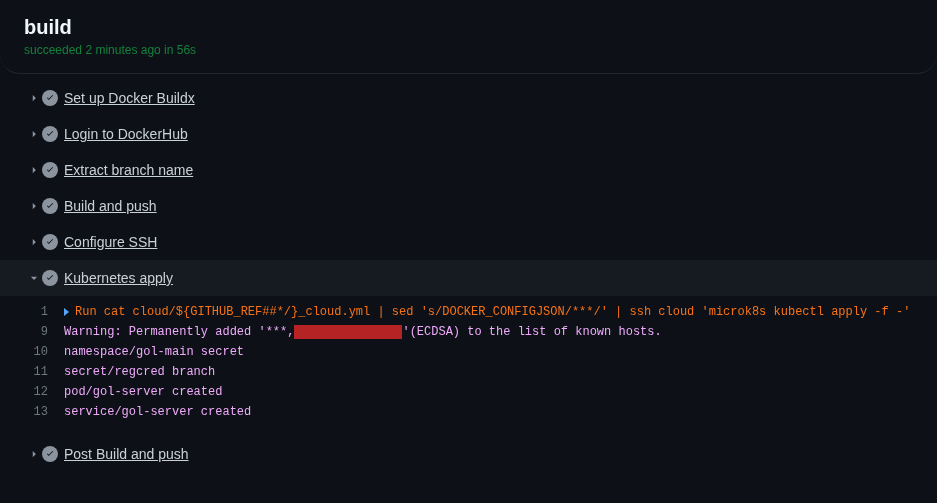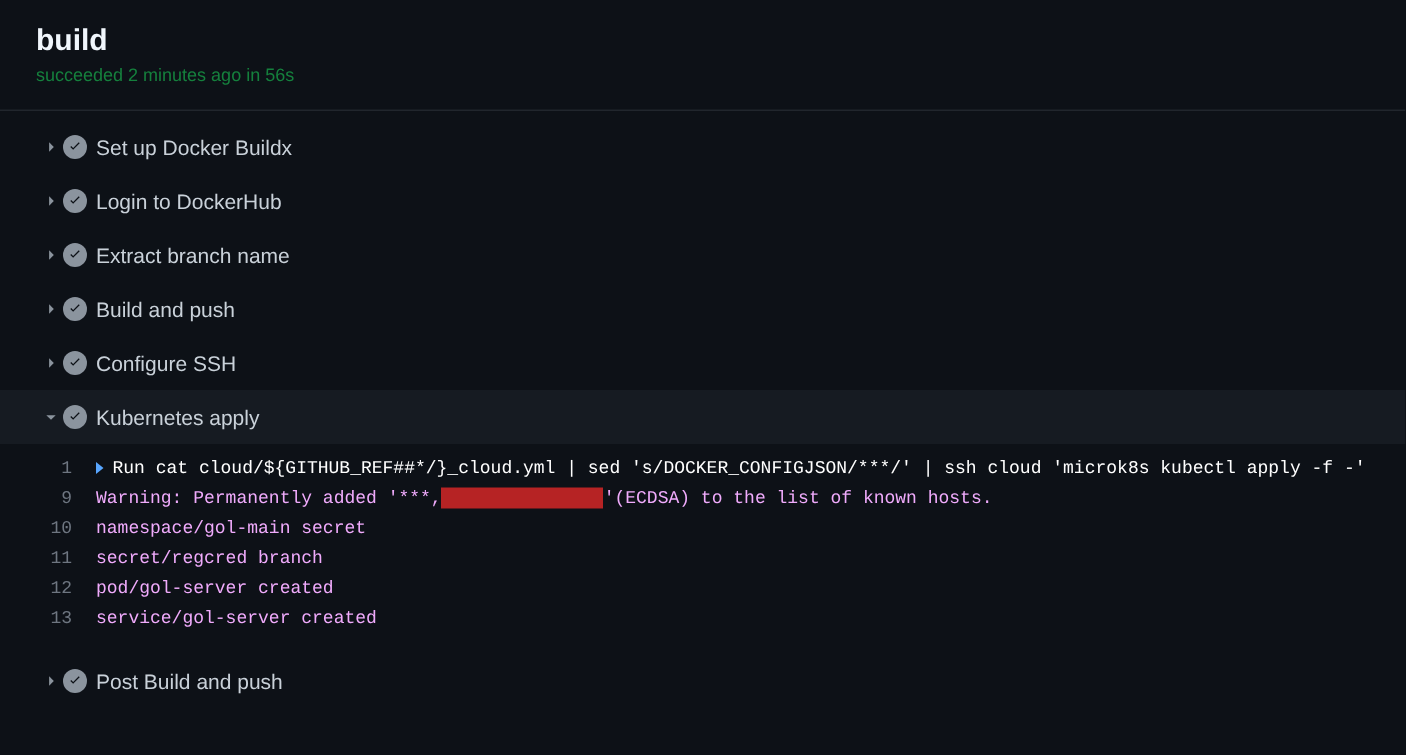--- a/index.html
+++ b/index.html
@@ -12,40 +12,42 @@
       color: #c9d1d9;
       font-family: -apple-system, BlinkMacSystemFont, "Segoe UI", Helvetica, Arial, sans-serif;
       font-size: 14px;
       width: 937px;
       height: 503px;
       overflow: hidden;
     }
     .header {
       padding: 16px 24px 16px 24px;
       border-bottom: 1px solid #21262d;
+      border-radius: 20px;
     }
     .header-title {
       font-size: 20px;
       font-weight: 600;
       color: #f0f6fc;
       margin-bottom: 4px;
     }
     .header-subtitle {
       font-size: 12px;
       color: #15803d;
     }
     .steps {
       padding-top: 6px;
     }
     .step {
       display: flex;
       align-items: center;
       padding: 10px 16px 10px 26px;
       gap: 0;
       cursor: pointer;
+      text-decoration: underline;
     }
     .step.expanded {
       background-color: #161b22;
       align-items: flex-end;
     }
     .chevron {
       width: 16px;
       height: 16px;
       display: flex;
       align-items: center;
@@ -95,21 +97,21 @@
       color: #6e7681;
       padding-right: 16px;
       flex-shrink: 0;
       user-select: none;
     }
     .log-content {
       color: #f0abfc;
       white-space: nowrap;
     }
     .log-content-first {
-      color: #ffffff;
+      color: #f97316;
     }
     .disclosure-triangle {
       display: inline-block;
       width: 0;
       height: 0;
       border-left: 5px solid #58a6ff;
       border-top: 4px solid transparent;
       border-bottom: 4px solid transparent;
       margin-right: 6px;
       vertical-align: middle;

